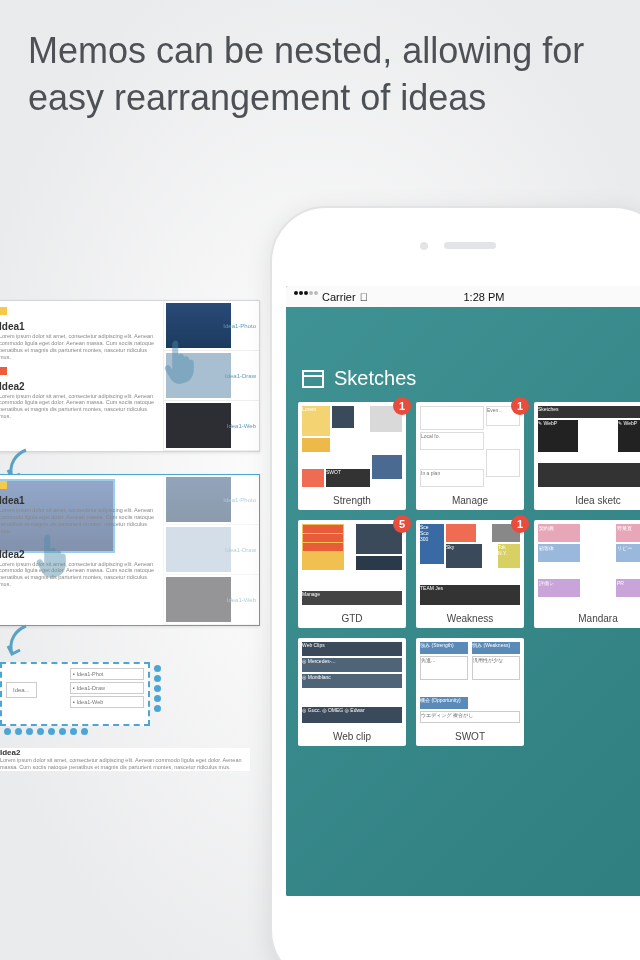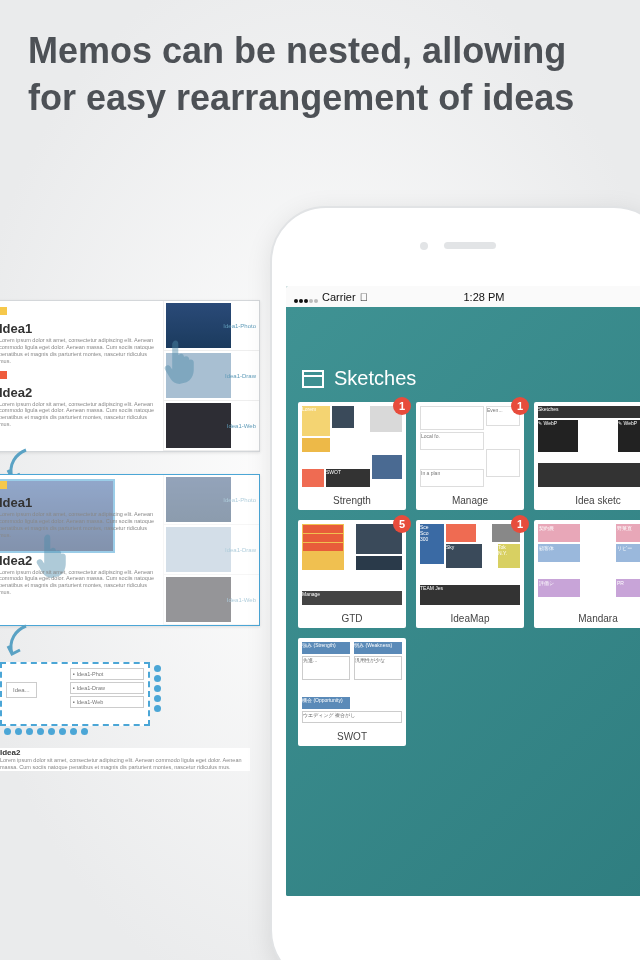--- a/index.html
+++ b/index.html
@@ -1,23 +1,23 @@
 <!DOCTYPE html>
 <html><head>
 <meta charset="utf-8">
 <style>
 *{margin:0;padding:0;box-sizing:border-box}
 body{width:640px;height:960px;overflow:hidden;font-family:-apple-system,Helvetica,Arial,sans-serif;background:radial-gradient(ellipse at center,#fff 0%,#eaebec 80%);position:relative}
-.headline{position:absolute;top:28px;left:28px;right:28px;font-size:36px;font-weight:700;color:#4d5156;line-height:1.3}
+.headline{position:absolute;top:28px;left:28px;right:28px;font-size:36px;font-weight:400;color:#4d5156;line-height:1.3}
 
 
 .tutorial{position:absolute;left:-10px;top:300px;width:270px}
 .panel{background:#fff;border:1px solid #d4d7da;box-shadow:0 1px 3px rgba(0,0,0,.1);margin-bottom:22px;position:relative;display:flex}
 .panel-left{flex:1;padding:6px 8px;font-size:7px;color:#555}
-.panel-left .idea-h{font-weight:700;color:#333;font-size:13px;margin:3px 0 1px}
+.panel-left .idea-h{font-weight:700;color:#333;font-size:10px;margin:3px 0 1px}
 .panel-left .pin{width:8px;height:8px;display:inline-block;margin-bottom:2px}
 .pin.y{background:#f6c84b}
 .pin.r{background:#ef5c3d}
 .lorem{font-size:5.5px;line-height:1.25;color:#888}
 .thumbs{width:96px;display:flex;flex-direction:column}
 .thumbs span{flex:1;border-left:1px solid #eee;border-bottom:1px solid #eee;font-size:6px;color:#5f9bb8;padding:2px;position:relative}
 .thumbs span::before{content:"";position:absolute;inset:2px 28px 2px 2px;background:#3a5a7a}
 .thumbs span.photo::before{background:linear-gradient(#2a4a78,#1b3b5e)}
 .thumbs span.draw::before{background:#a8bfd2}
 .thumbs span.web::before{background:#2d2d34}
@@ -38,21 +38,21 @@
 .idea2-below{margin-top:18px;background:#fff}
 .idea2-below .idea-h{font-size:8px;font-weight:700;color:#333}
 .idea2-below .lorem{font-size:5.5px;color:#888}
 
 
 .phone{position:absolute;right:-30px;top:206px;width:400px;height:780px;background:#fff;border:2px solid #e1e3e5;border-radius:56px;box-shadow:0 6px 26px rgba(0,0,0,.1)}
 .phone .speaker{position:absolute;top:34px;left:50%;transform:translateX(-50%);width:52px;height:7px;background:#e2e4e6;border-radius:4px}
 .phone .cam{position:absolute;top:34px;left:50%;margin-left:-50px;width:8px;height:8px;background:#e2e4e6;border-radius:50%}
 .screen{position:absolute;top:78px;left:14px;right:14px;bottom:88px;background:#3a8a8a;overflow:hidden;border-radius:2px}
 .statusbar{height:21px;background:#fafafa;display:flex;align-items:center;justify-content:space-between;padding:0 8px;font-size:11px;color:#111}
-.statusbar .l,.statusbar .r{display:flex;align-items:flex-end;gap:4px}
+.statusbar .l,.statusbar .r{display:flex;align-items:flex-start;gap:4px}
 .sig{display:inline-flex;gap:1px;align-items:flex-end}
 .sig i{width:4px;height:4px;background:#111;border-radius:50%;display:inline-block}
 .sig i:nth-child(4),.sig i:nth-child(5){background:#bbb}
 
 .workspace{position:absolute;top:21px;left:0;right:0;bottom:0;background:linear-gradient(135deg,#3f9293 0%,#2f7e80 100%)}
 .section-h{display:flex;align-items:center;gap:10px;color:#fff;padding:60px 16px 12px;font-size:20px;font-weight:300}
 .section-h .ico{width:22px;height:18px;border:2px solid #fff;position:relative}
 .section-h .ico::before{content:"";position:absolute;top:3px;left:0;right:0;height:2px;background:#fff}
 
 .cards{display:grid;grid-template-columns:repeat(3,1fr);gap:10px;padding:0 12px}
@@ -304,37 +304,48 @@
           <div class="card-body">
               <div class="mini c-im">
             <div class="a">Sce<br>Sco<br>300</div>
                 <div class="b"></div>
                 <div class="c"></div>
                 <div class="d">Sky</div>
                 <div class="e">Tok<br>N.Y.</div>
                 <div class="f">TEAM  Jes</div>
           </div>
             </div>
-          <div class="card-title">IdeaMap</div>
+          <div class="card-title">Weakness</div>
         </div>
 
         <div class="card" style="margin-right:-20px">
           <div class="card-body">
               <div class="mini c-mn">
             <div class="a">契約農</div>
                 <div class="b">野菜直</div>
                 <div class="c">顧客体</div>
                 <div class="d">リピー</div>
                 <div class="e">評価シ</div>
                 <div class="f">PR</div>
           </div>
             </div>
           <div class="card-title">Mandara</div>
         </div>
 
+        <div class="card">
+          <div class="card-body">
+              <div class="mini c-wc">
+            <div class="a">Web Clips</div>
+                <div class="b">◎ Mercedes-...</div>
+                <div class="c">◎ Montblanc</div>
+                <div class="d">◎ Gucc. ◎ OMEG ◎ Edwar</div>
+          </div>
+            </div>
+          <div class="card-title">Web clip</div>
+        </div>
 
         <div class="card">
           <div class="card-body">
               <div class="mini c-sw">
             <div class="a">強み (Strength)</div>
                 <div class="b">弱み (Weakness)</div>
                 <div class="c">先進...</div>
                 <div class="d">汎用性が少な</div>
                 <div class="e">機会 (Opportunity)</div>
                 <div class="f">ウエディング 複合がし</div>

